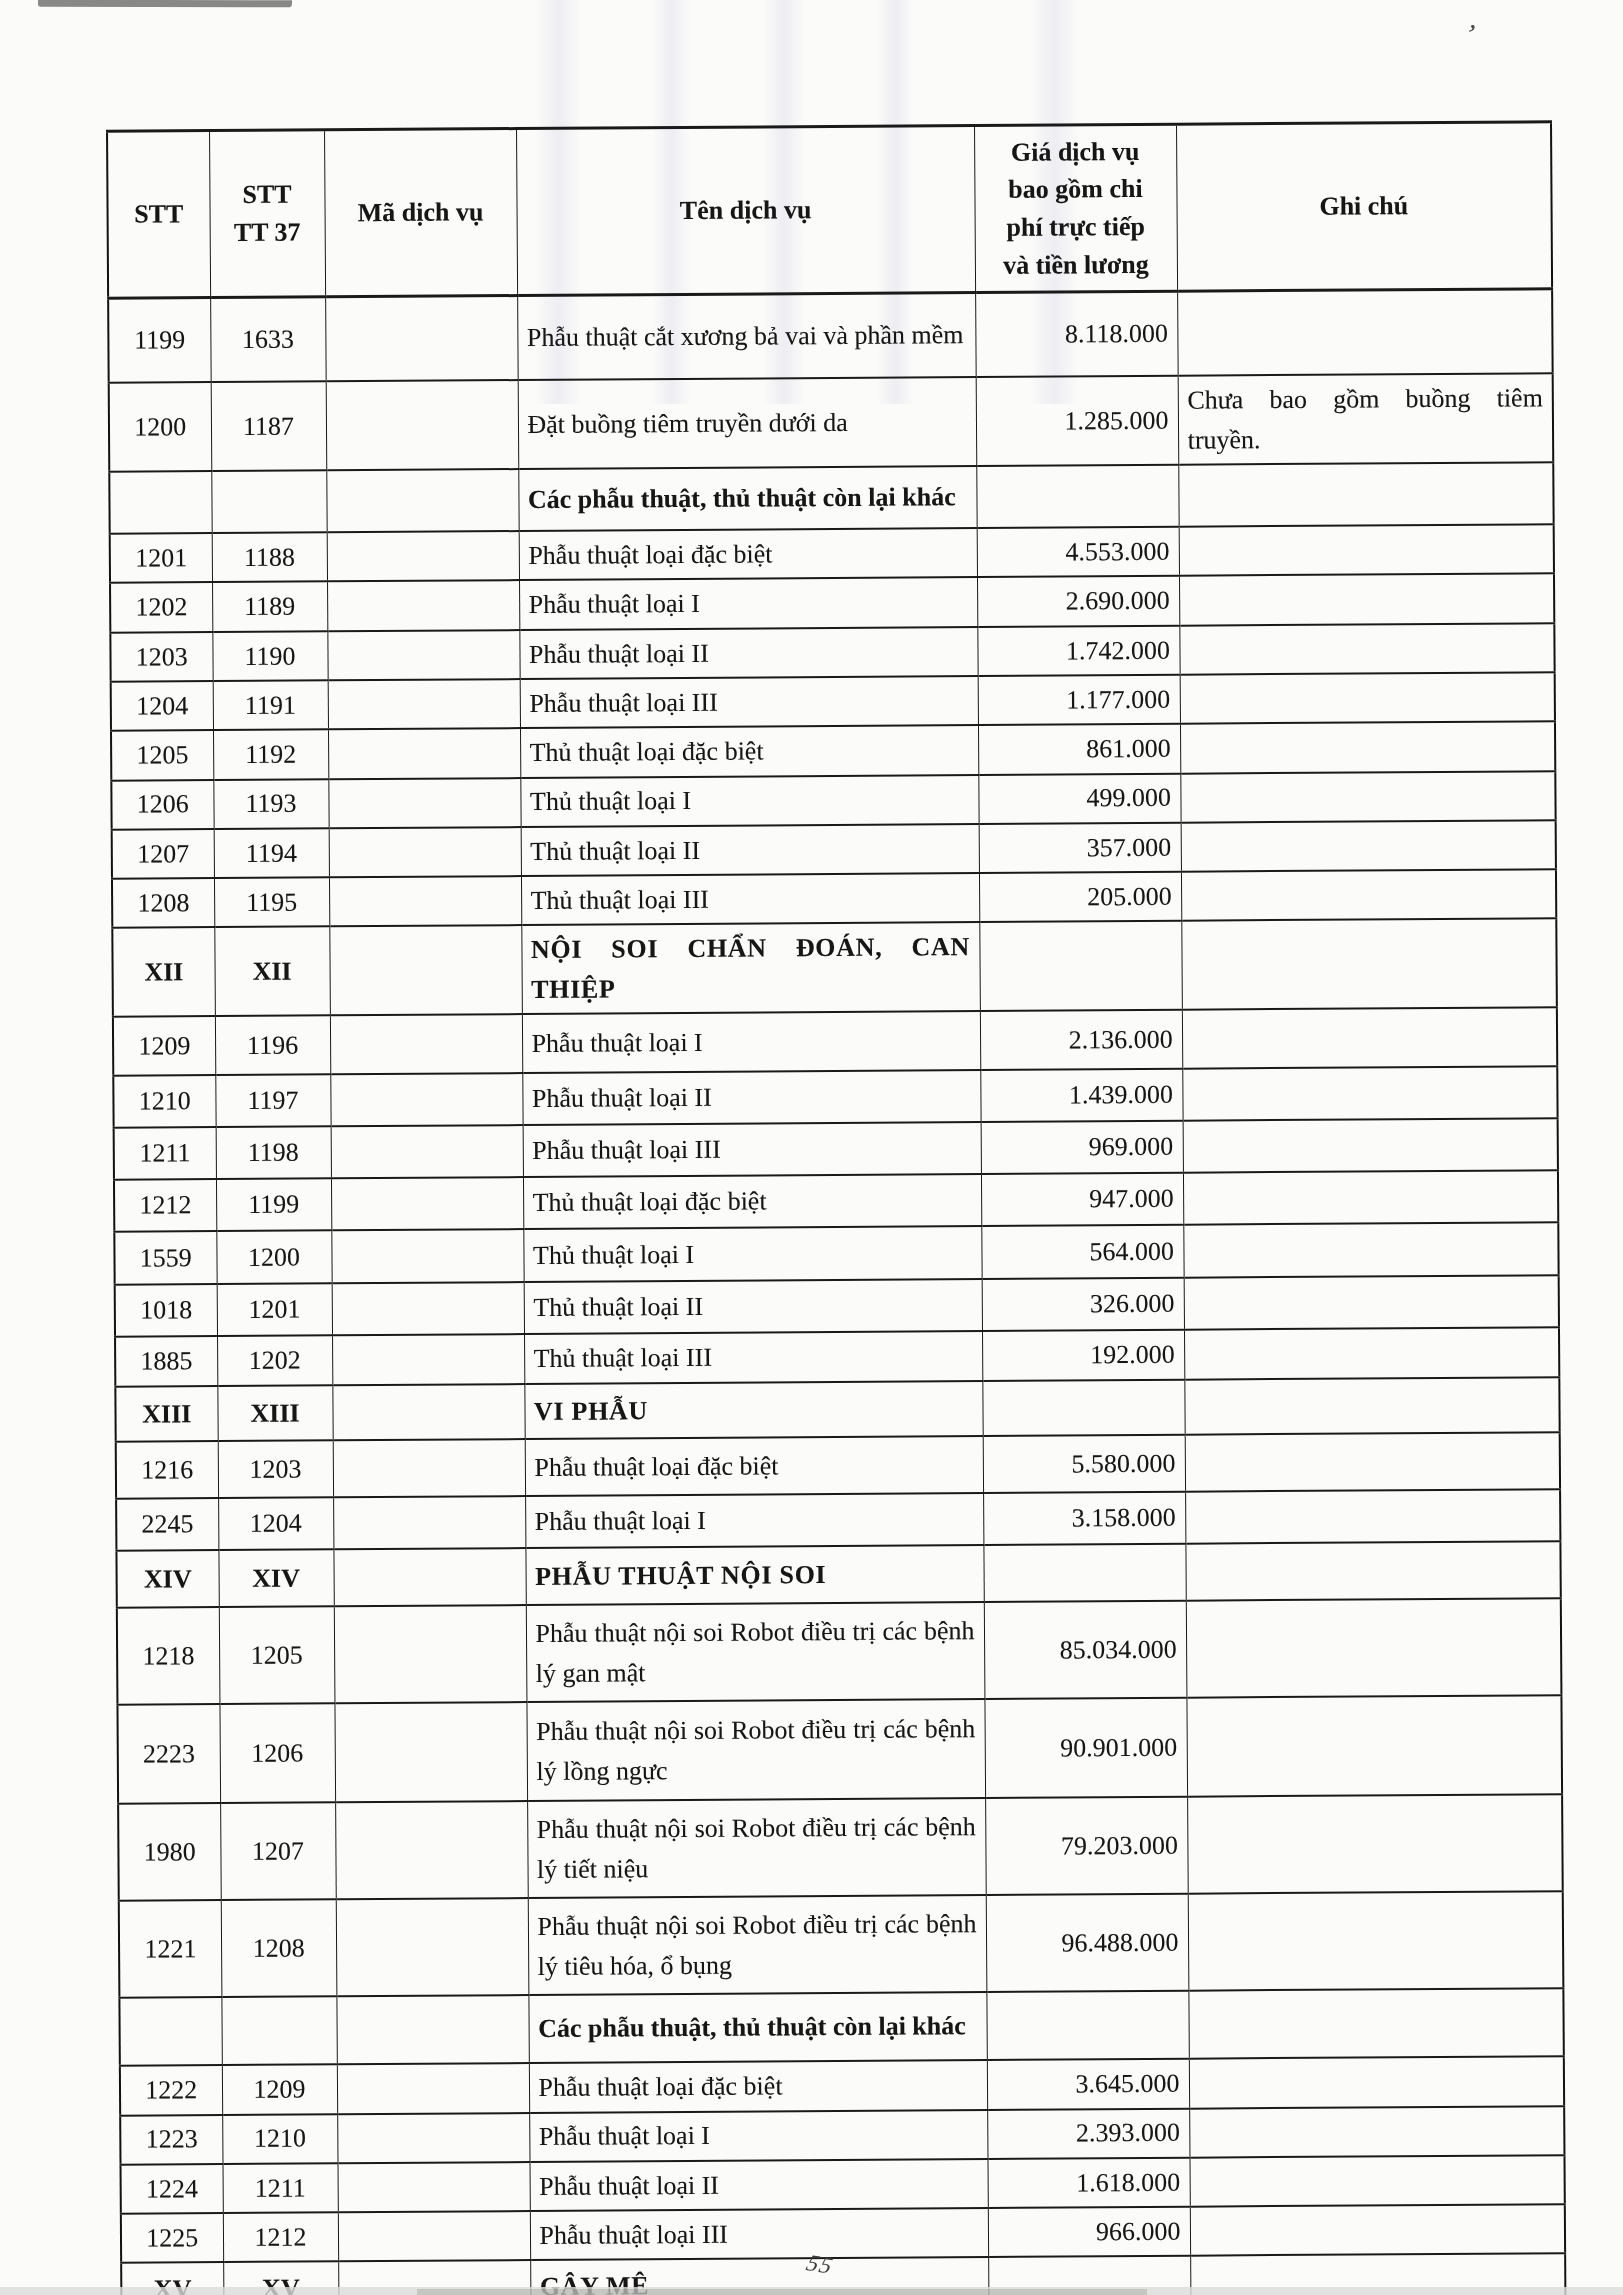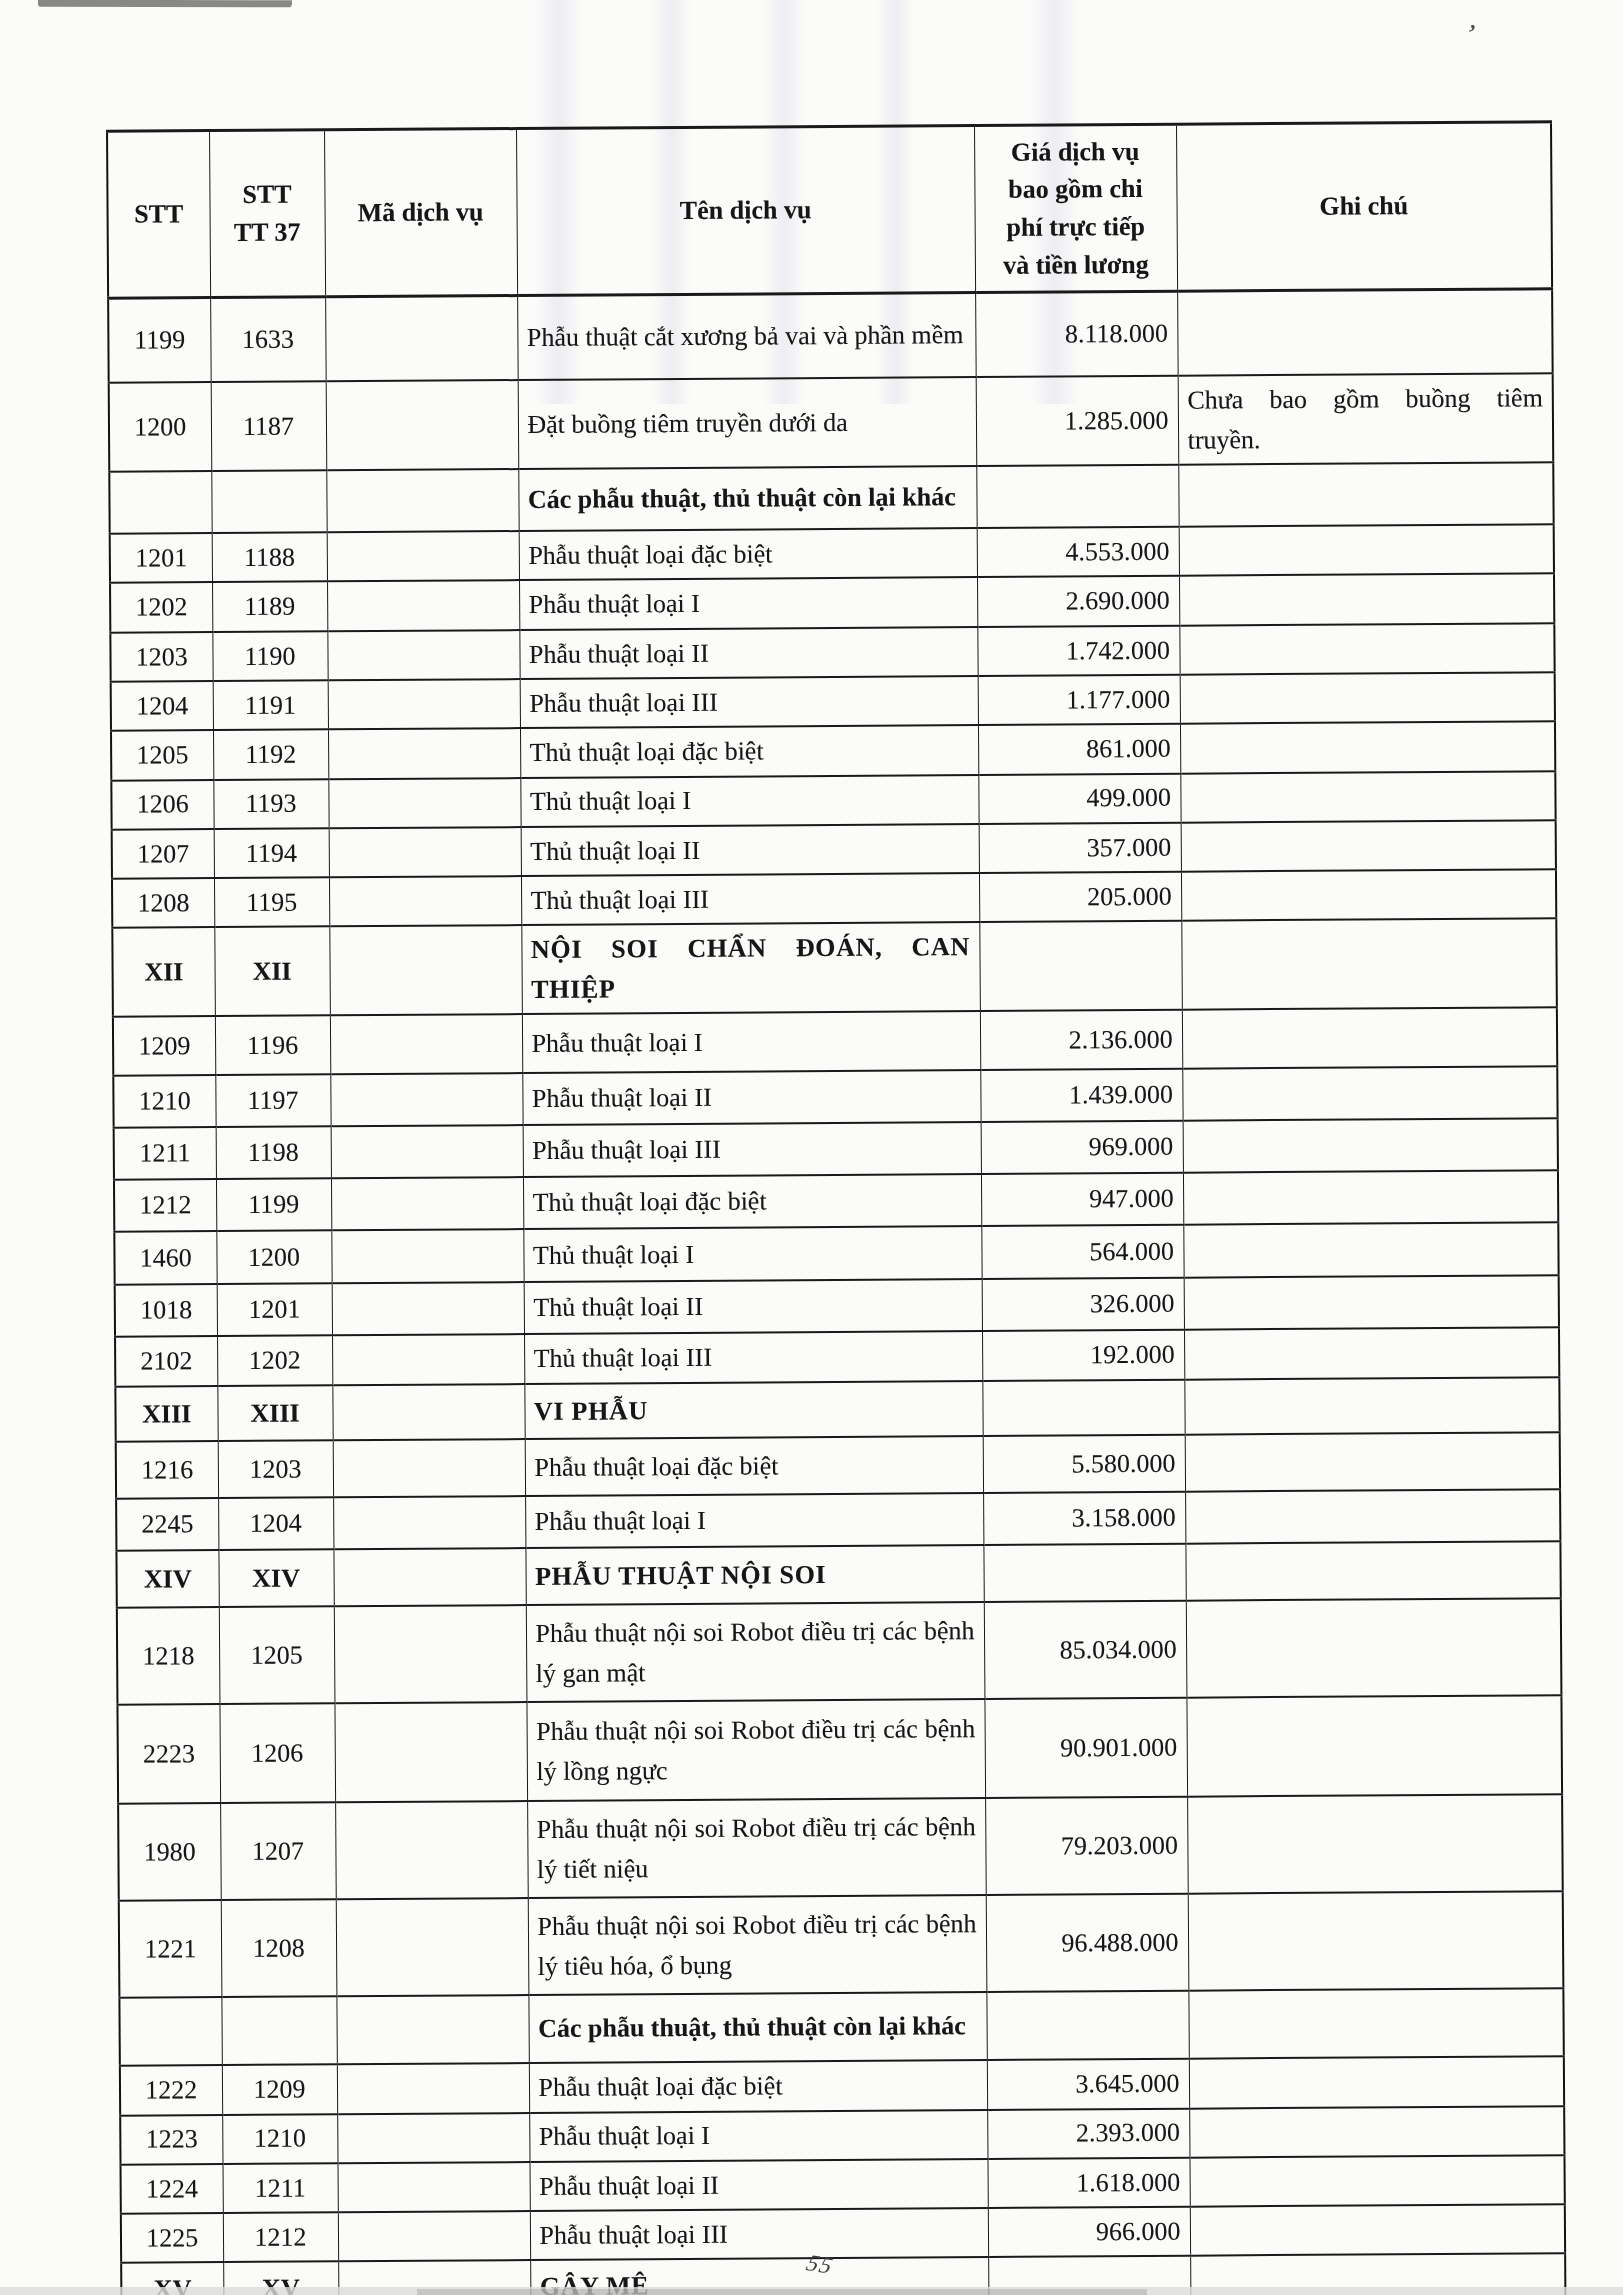--- a/index.html
+++ b/index.html
@@ -229,37 +229,37 @@
   </tr>
           <tr class="row-item" style="height: 52px;">
     <td class="c-stt">1212</td>
     <td class="c-stt37">1199</td>
     <td class="c-ma"></td>
     <td class="c-ten">Thủ thuật loại đặc biệt</td>
     <td class="c-gia">947.000</td>
     <td class="c-note"></td>
   </tr>
           <tr class="row-item" style="height: 53px;">
-    <td class="c-stt">1460</td>
+    <td class="c-stt">1559</td>
     <td class="c-stt37">1200</td>
     <td class="c-ma"></td>
     <td class="c-ten">Thủ thuật loại I</td>
     <td class="c-gia">564.000</td>
     <td class="c-note"></td>
   </tr>
           <tr class="row-item" style="height: 52px;">
     <td class="c-stt">1018</td>
     <td class="c-stt37">1201</td>
     <td class="c-ma"></td>
     <td class="c-ten">Thủ thuật loại II</td>
     <td class="c-gia">326.000</td>
     <td class="c-note"></td>
   </tr>
           <tr class="row-item" style="height: 50px;">
-    <td class="c-stt">2102</td>
+    <td class="c-stt">1885</td>
     <td class="c-stt37">1202</td>
     <td class="c-ma"></td>
     <td class="c-ten">Thủ thuật loại III</td>
     <td class="c-gia">192.000</td>
     <td class="c-note"></td>
   </tr>
           <tr class="row-section" style="height: 55px;">
     <td class="c-stt">XIII</td>
     <td class="c-stt37">XIII</td>
     <td class="c-ma"></td>

